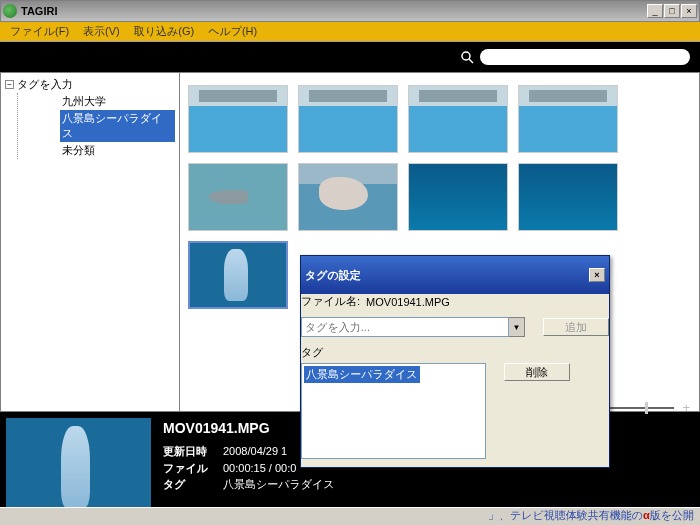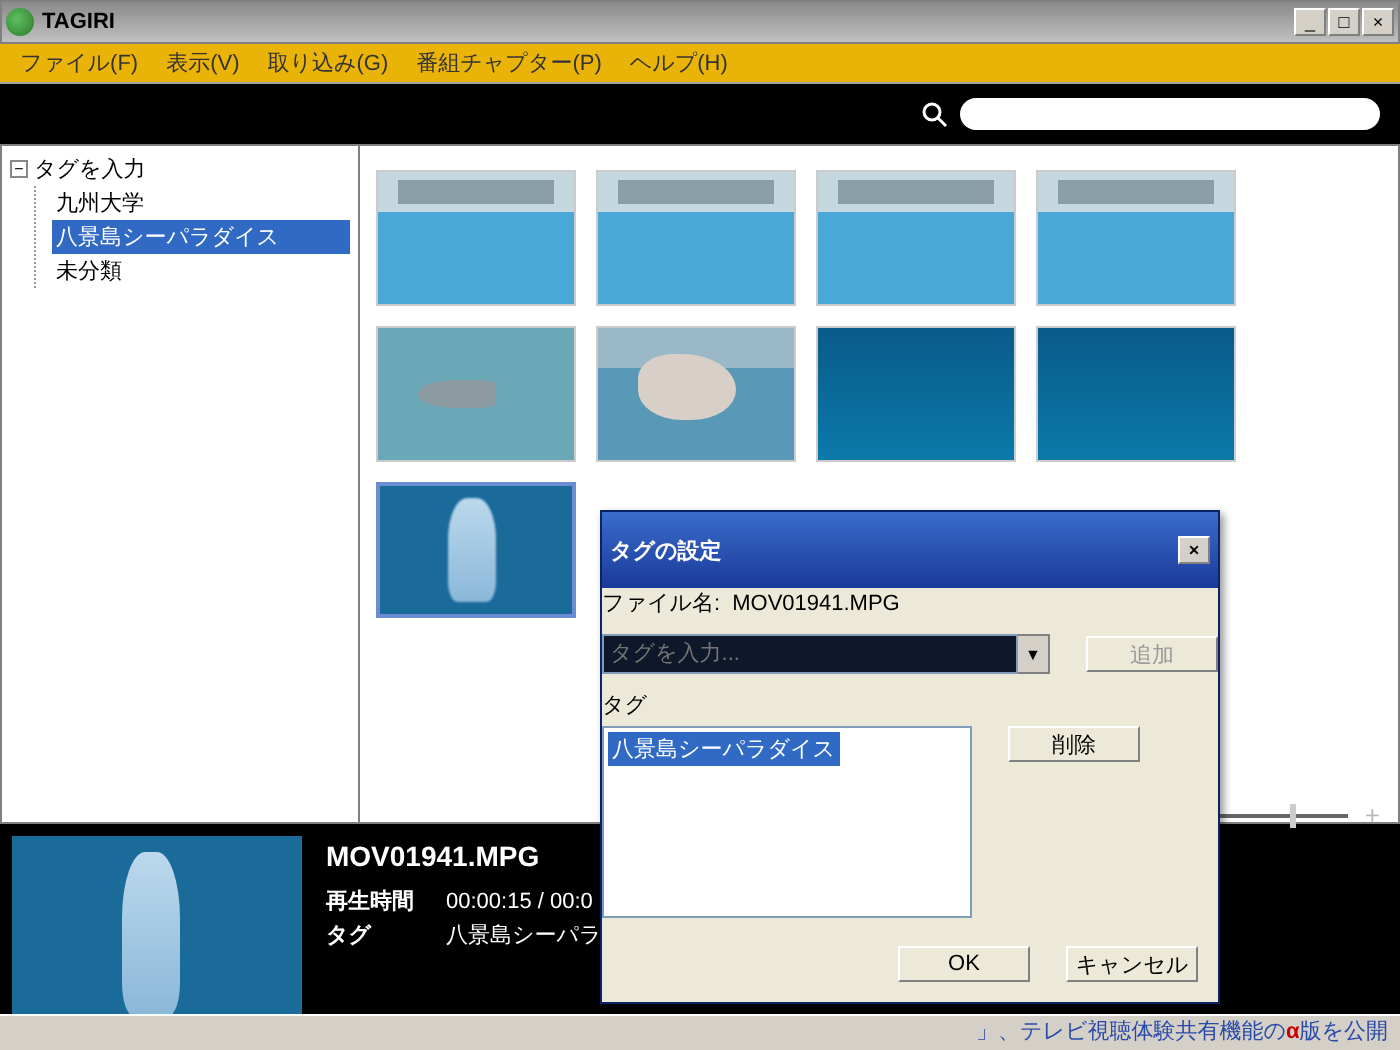--- a/index.html
+++ b/index.html
@@ -17,21 +17,21 @@
 .toolbar { height: 30px; background: #000; display: flex; align-items: center; justify-content: flex-end; padding: 0 10px; gap: 6px; }
 .search-icon { width: 14px; height: 14px; position: relative; }
 .search-icon svg { width: 14px; height: 14px; }
 .searchbox { width: 210px; height: 16px; border-radius: 8px; background: #fff; border: none; padding: 0 8px; }
 
 .main { display: flex; height: 340px; background: #fff; }
 .sidebar { width: 180px; border: 1px solid #808080; background: #fff; padding: 4px; overflow: hidden; }
 .tree-root { display: flex; align-items: center; gap: 3px; }
 .tree-toggle { width: 9px; height: 9px; border: 1px solid #888; display: flex; align-items: center; justify-content: center; font-size: 8px; line-height: 1; cursor: pointer; }
 .tree-children { margin-left: 12px; border-left: 1px dotted #999; padding-left: 8px; margin-top: 1px; }
-.tree-item { padding: 1px 2px; cursor: pointer; }
+.tree-item { padding: 1px 2px; cursor: pointer; margin-left: 34px; }
 .tree-item.selected { background: #316ac5; color: #fff; }
 
 .thumbs { flex: 1; background: #fff; padding: 12px 8px; display: flex; flex-wrap: wrap; gap: 10px; align-content: flex-start; border: 1px solid #808080; border-left: none; overflow: hidden; }
 .thumb { width: 100px; height: 68px; border: 1px solid #ccc; position: relative; overflow: hidden; }
 .thumb.sel { border: 2px solid #6a8dd4; }
 .pool { background: linear-gradient(#c5d8e0 30%, #4aa8d8 30%); position: relative; }
 .pool::before { content:""; position:absolute; top:4px; left:10%; width:80%; height:12px; background:#8aa0a8; }
 .under { background: linear-gradient(#0a5a8a, #0a7aaa); }
 .shark { background:#6aa8b8; }
 .shark::after { content:""; position:absolute; left:20%; top:40%; width:40%; height:20%; background:#8a9aa0; border-radius:50% 20% 20% 50%; }
@@ -55,21 +55,21 @@
 .footer-text .alpha { color:#c00; font-weight:bold; }
 
 
 .dialog { position:absolute; left:300px; top:255px; width:310px; background:#ece9d8; border:1px solid #0a246a; box-shadow:2px 2px 4px rgba(0,0,0,.4); }
 .dlg-title { height:38px; background:linear-gradient(#3a6ccc,#1a3a9a); color:#fff; font-weight:bold; display:flex; align-items:center; padding:0 4px; }
 .dlg-title .t { flex:1; }
 .dlg-close { width:16px; height:14px; background:#d4d0c8; border:1px solid #808080; border-top-color:#fff; border-left-color:#fff; display:flex; align-items:center; justify-content:center; font-size:9px; cursor:pointer; color:#000; }
 .dlg-body { padding:0; }
 .dlg-row { display:flex; align-items:center; gap:6px; margin-bottom:8px; }
 .dlg-label { white-space:nowrap; }
-.dlg-input { flex:1; height:20px; border:1px solid #7f9db9; background:#0f172a; padding:0 3px; }
+.dlg-input { flex:1; height:20px; border:1px solid #7f9db9; background:#ffffff; padding:0 3px; }
 .dropdown { display:flex; }
 .dropdown .dd-btn { width:16px; height:20px; background:#d4d0c8; border:1px solid #808080; border-left:none; display:flex; align-items:center; justify-content:center; font-size:8px; cursor:pointer; }
 .btn { min-width:66px; height:18px; background:#ece9d8; border:1px solid #808080; border-top-color:#fff; border-left-color:#fff; cursor:pointer;margin-left:12px; }
 .btn.disabled { color:#999; }
 .taglist { width:185px; height:96px; background:#fff; border:1px solid #7f9db9; padding:2px; }
 .taglist .tag-item { background:#316ac5; color:#fff; padding:1px 2px; display:inline-block; }
 .dlg-buttons { display:flex; justify-content:flex-end; gap:6px; padding:6px 10px 10px; }
 
 .statusbar { position:absolute; bottom:0; left:0; right:0; height:18px; background:#d4d0c8; border-top:1px solid #fff; }
 </style>
@@ -83,21 +83,20 @@
     <div class="winbtn">_</div>
     <div class="winbtn">□</div>
     <div class="winbtn">×</div>
   </div>
 </div>
 
 <div class="menubar">
   <div class="menuitem">ファイル(F)</div>
   <div class="menuitem">表示(V)</div>
   <div class="menuitem">取り込み(G)</div>
-  <div class="menuitem">番組チャプター(P)</div>
   <div class="menuitem">ヘルプ(H)</div>
 </div>
 
 <div class="toolbar">
   <span class="search-icon">
     <svg viewBox="0 0 14 14">
         <circle cx="6" cy="6" r="4" fill="none" stroke="#fff" stroke-width="1.5"></circle>
         <line x1="9" y1="9" x2="13" y2="13" stroke="#fff" stroke-width="1.5"></line>
       </svg>
   </span>
@@ -131,21 +130,22 @@
 
 <div class="bottombar">
   <div class="slider-area">
     <span class="slider-minus">−</span>
     <div class="slider-track"></div>
     <span class="slider-plus">+</span>
   </div>
   <div class="preview"></div>
   <div class="meta">
     <div class="fname">MOV01941.MPG</div>
-    <div class="meta-row"><span class="lbl">再生時間</span><span>00:00:15 / 00:0</span></div>
+    <div class="meta-row"><span class="lbl">更新日時</span><span>2008/04/29 1</span></div>
+    <div class="meta-row"><span class="lbl">ファイル</span><span>00:00:15 / 00:0</span></div>
     <div class="meta-row"><span class="lbl">タグ</span><span>八景島シーパラダイス</span></div>
   </div>
 </div>
 
 <div class="statusbar"></div>
 <div class="footer-text"><span>」、テレビ視聴体験共有機能の</span><span class="alpha">α</span><span>版を公開</span></div>
 
 <div class="dialog">
   <div class="dlg-title">
     <span class="t">タグの設定</span>
@@ -164,17 +164,13 @@
       <button class="btn disabled">追加</button>
     </div>
     <div class="dlg-label" style="margin-bottom:3px">タグ</div>
     <div class="dlg-row" style="align-items:flex-start">
       <div class="taglist">
         <span class="tag-item">八景島シーパラダイス</span>
       </div>
       <button class="btn">削除</button>
     </div>
   </div>
-  <div class="dlg-buttons">
-    <button class="btn">OK</button>
-    <button class="btn">キャンセル</button>
-  </div>
 </div>
 
 </body></html>

